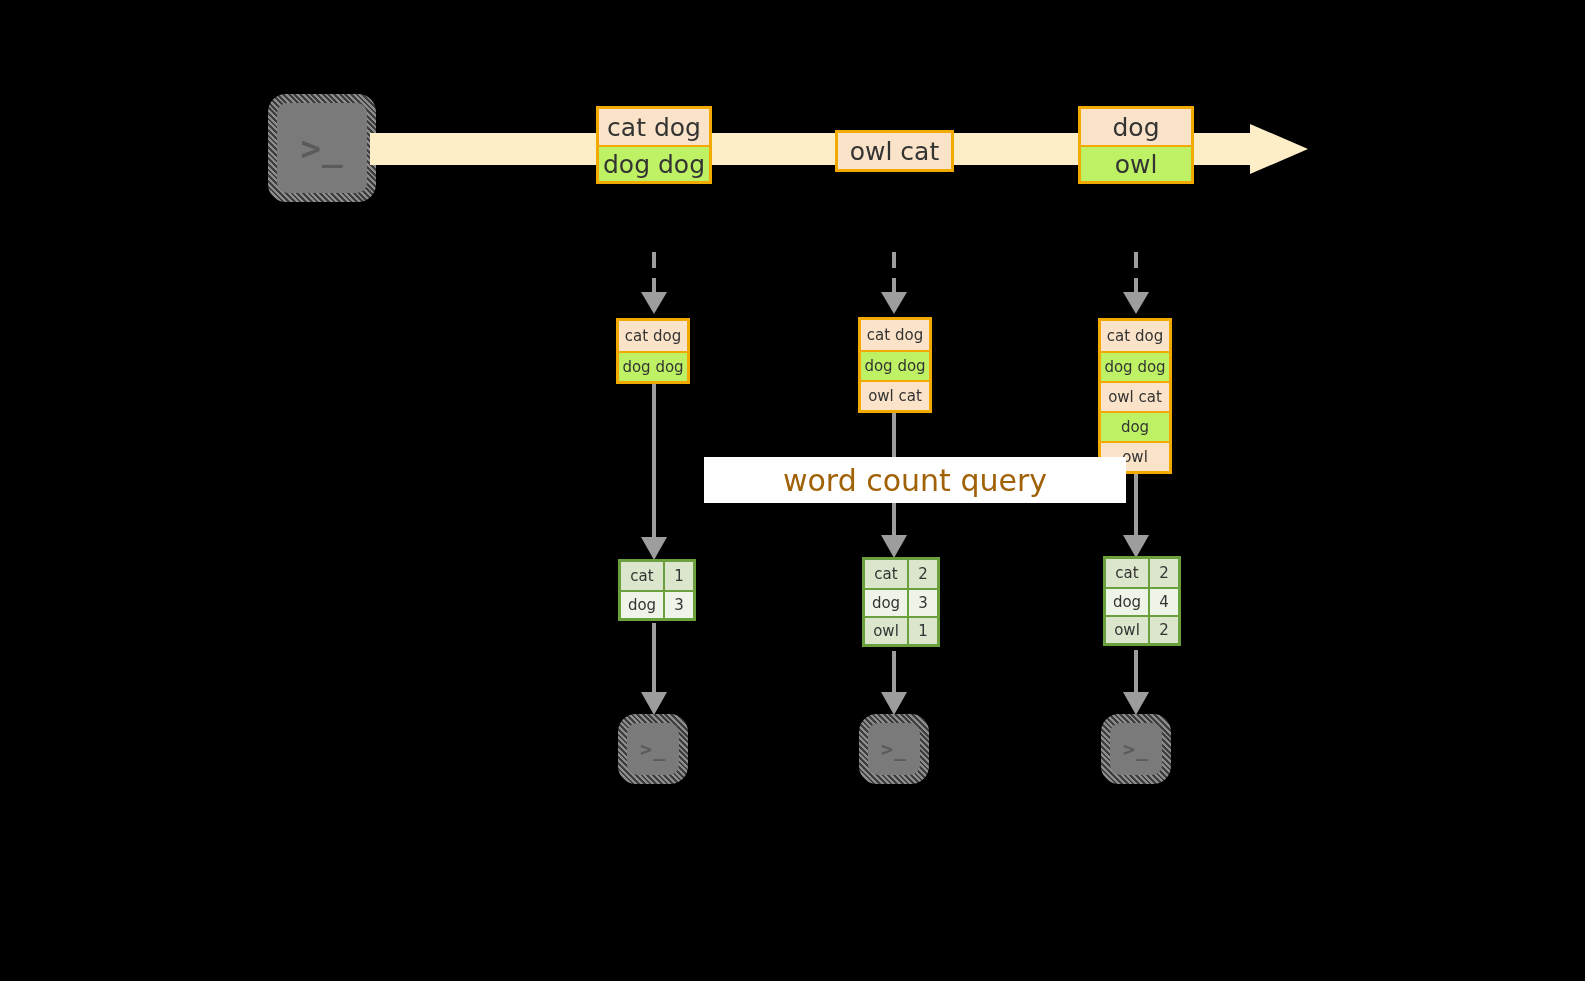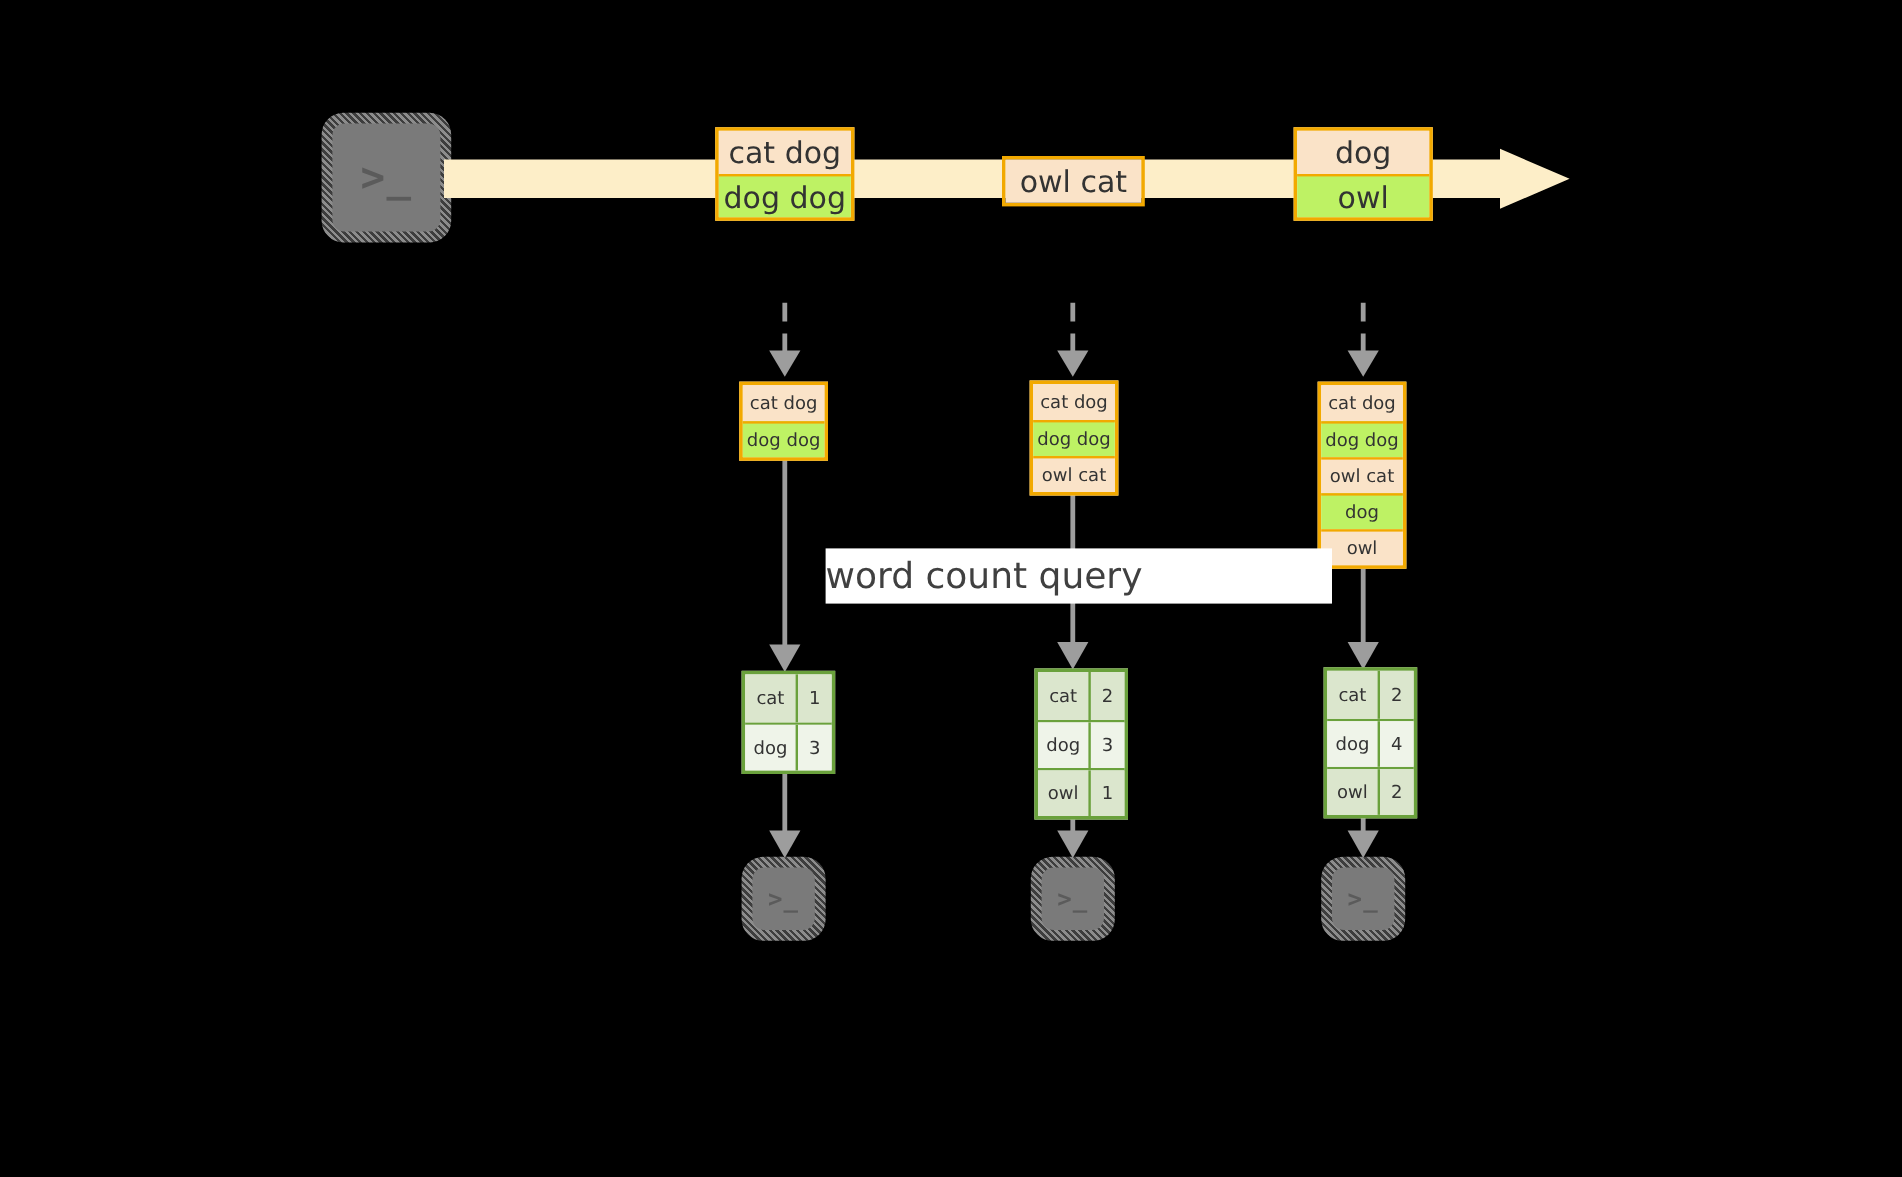--- a/index.html
+++ b/index.html
@@ -93,21 +93,21 @@
   
   .gtable {
     position: absolute;
     box-sizing: border-box;
     border: 3px solid #6aa13c;
     background: #eef3e7;
     z-index: 3;
   }
   .gtable .grow {
     display: flex;
-    height: 40px;
+    height: 28px;
     box-sizing: border-box;
   }
   .gtable .grow + .grow { border-top: 2px solid #6aa13c; }
   .gtable .gcell {
     box-sizing: border-box;
     display: flex;
     align-items: center;
     justify-content: center;
     font-size: 15px;
     color: #333333;
@@ -124,23 +124,25 @@
   
   .conn { position: absolute; z-index: 2; }
 
   
   .query-banner {
     position: absolute;
     box-sizing: border-box;
     background: #ffffff;
     display: flex;
     align-items: center;
-    color: #404040;
+    justify-content: center;
+    color: #a16207;
     z-index: 4;
     white-space: nowrap;
+    margin-left: 16px;
   }
   .query-banner .label { font-size: 30px; }
 </style>
 </head>
 <body>
 
 <div id="canvas">
 
   <div class="terminal big" style="left:268px; top:94px; width:108px; height:108px;">
     <div class="hatch"></div>

